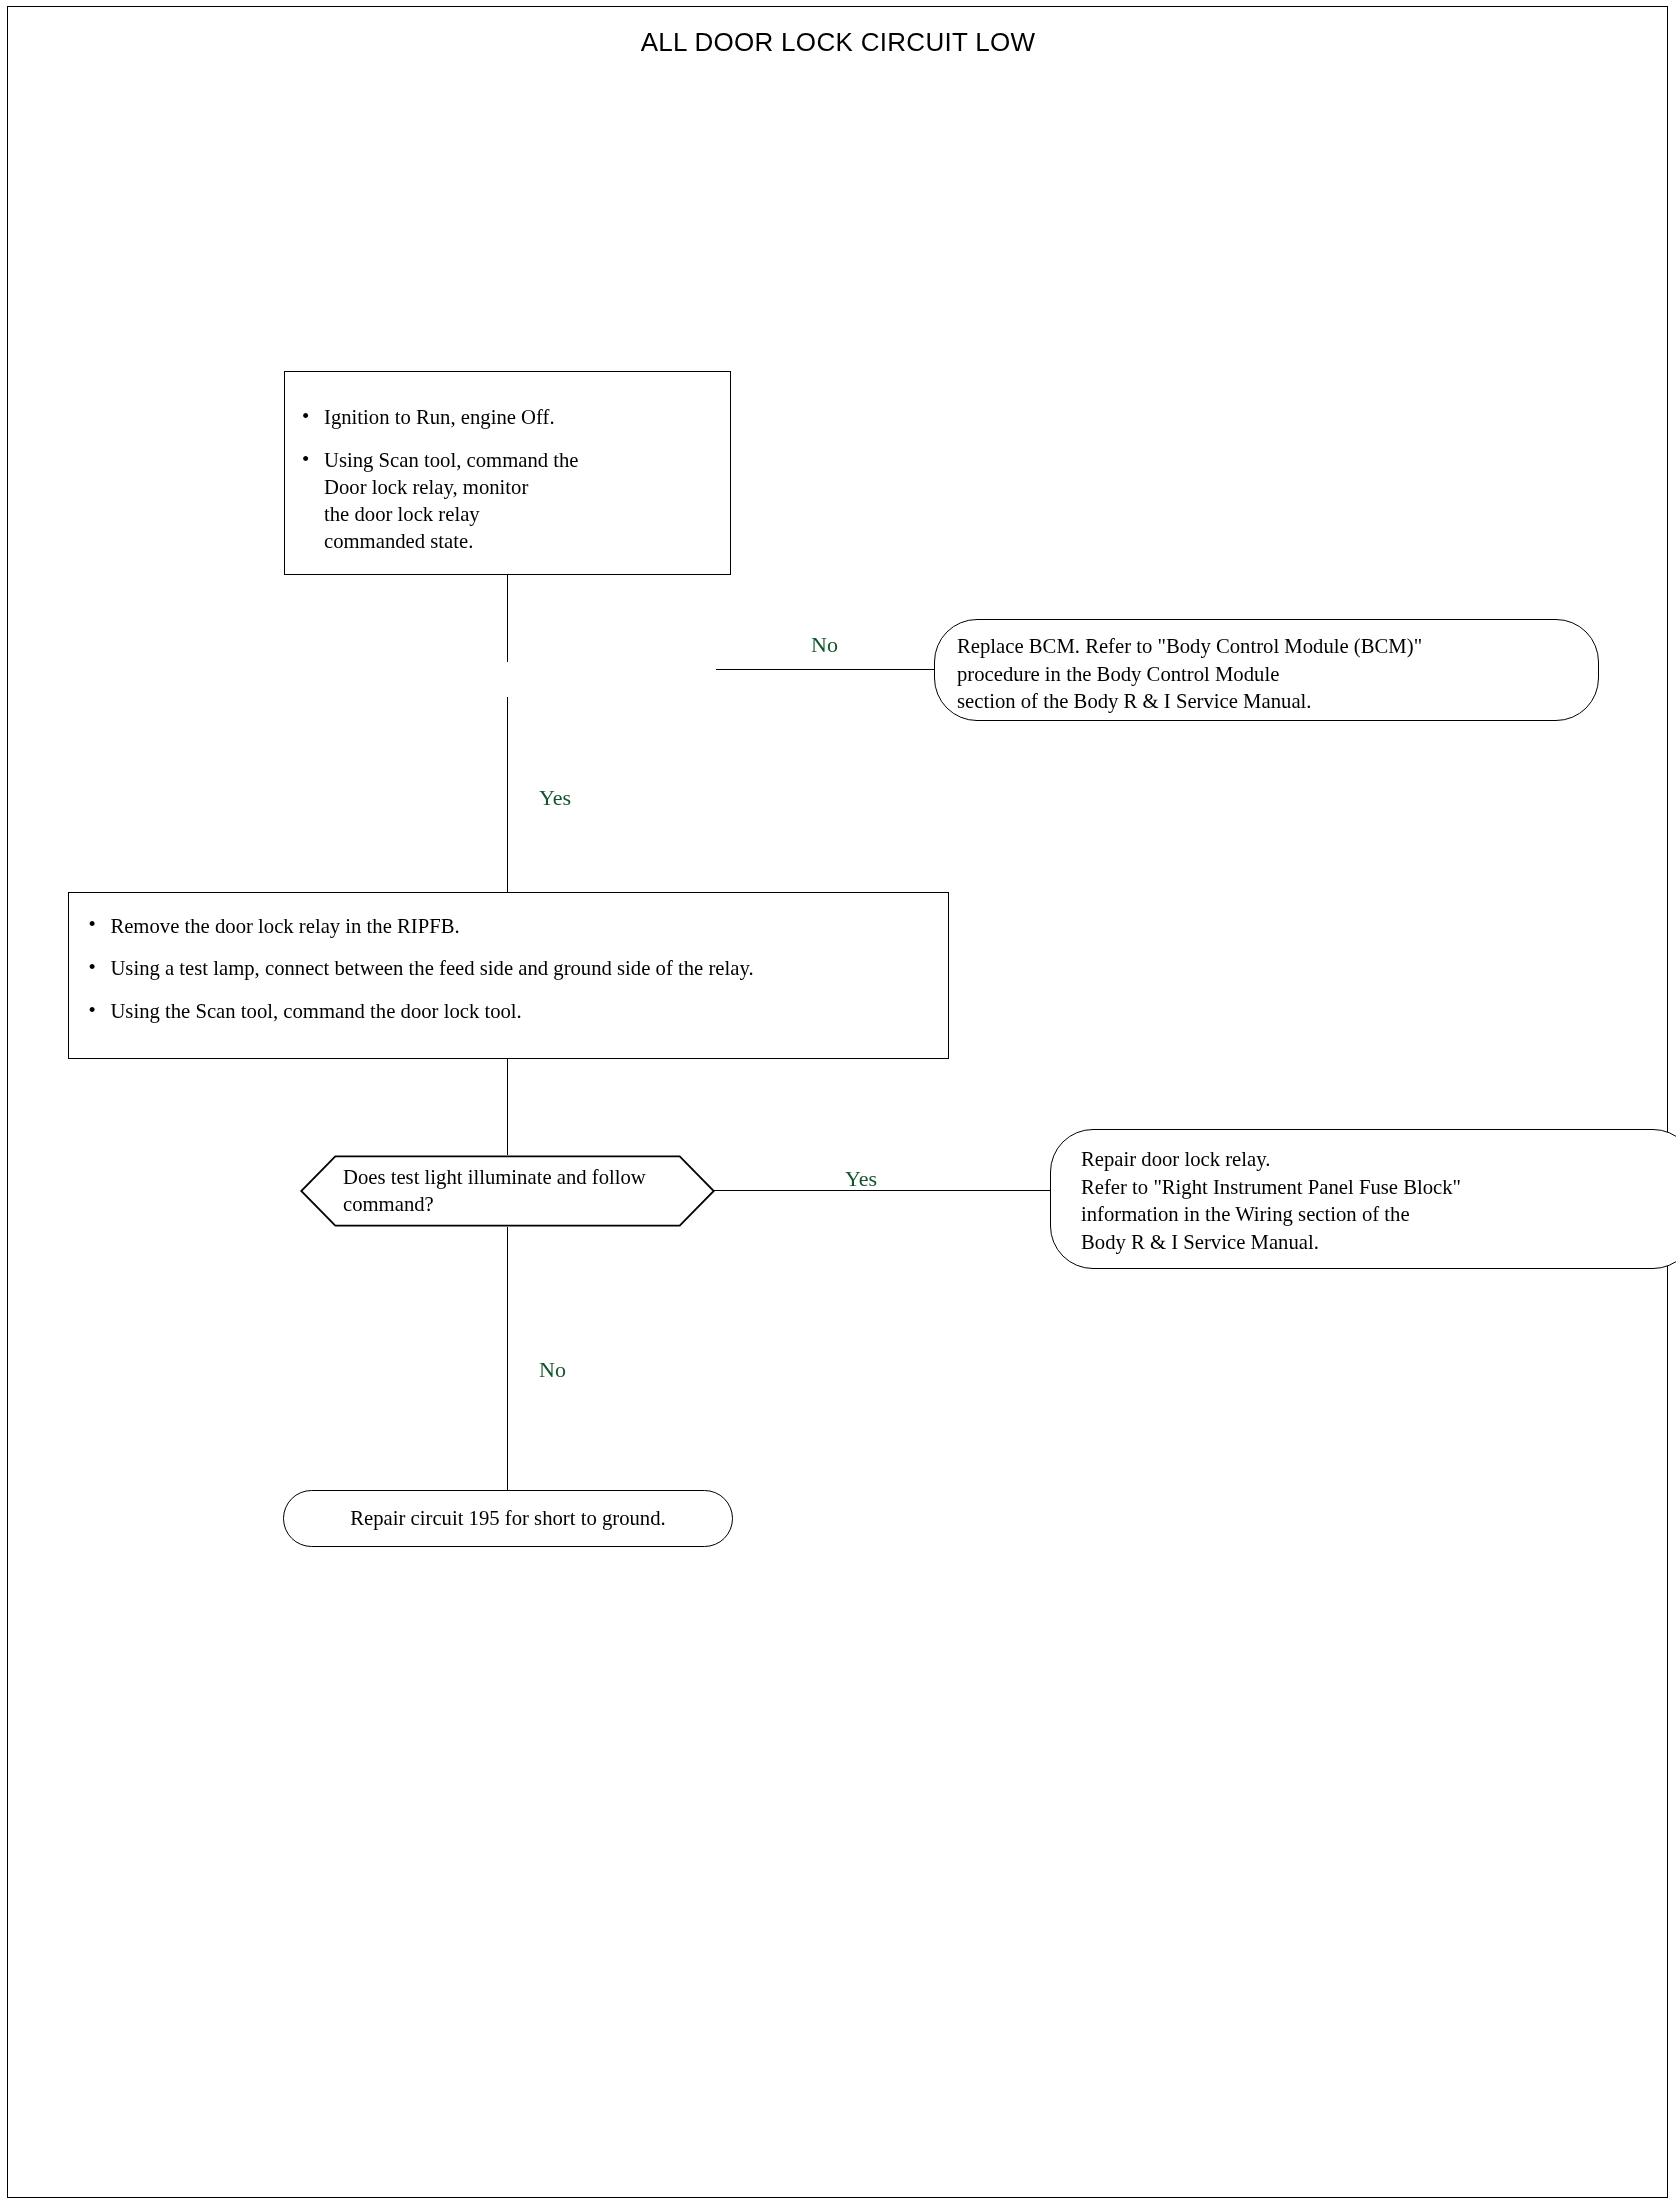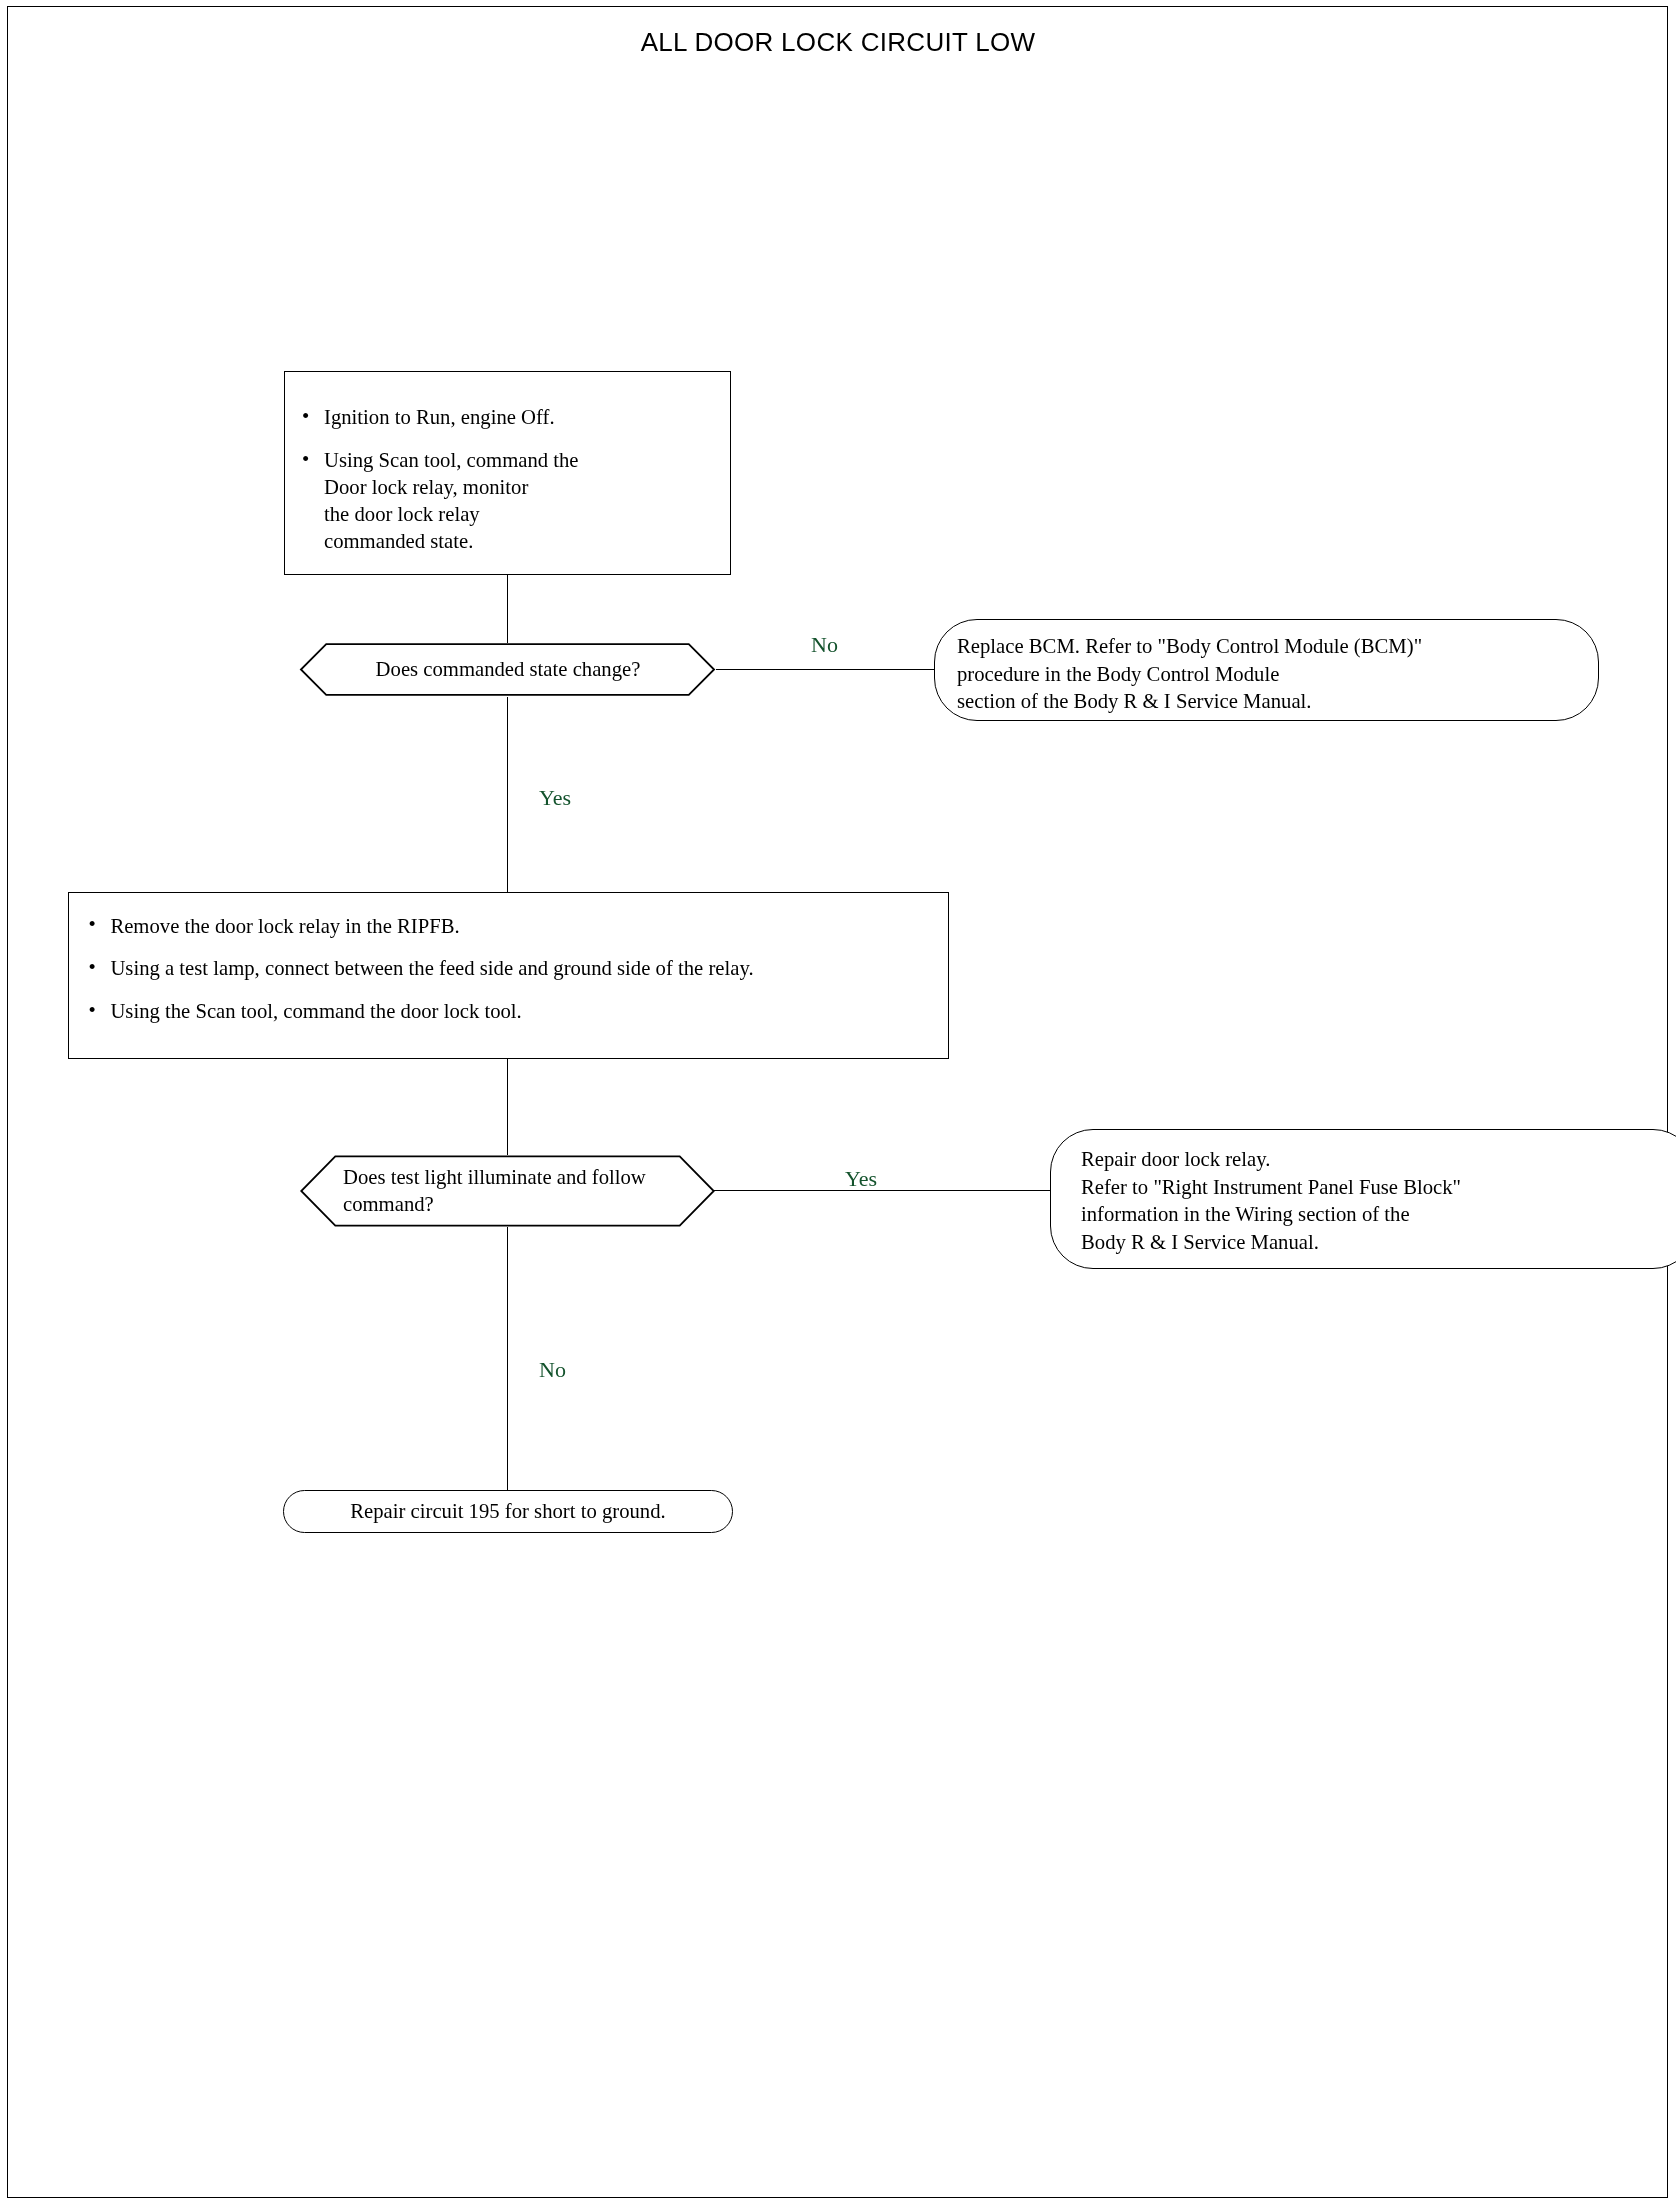--- a/index.html
+++ b/index.html
@@ -134,26 +134,20 @@
       <li>Ignition to Run, engine Off.</li>
       <li style="white-space:pre-line;">Using Scan tool, command the
 Door lock relay, monitor
 the door lock relay
 commanded state.</li>
     </ul>
   </div>
 
   <div class="vline" style="left:507px; top:574px; height:88px;"></div>
 
-  <div class="hex-box" style="left:298px; top:643px; width:419px; height:53px;">
-    <svg width="419" height="53" viewBox="0 0 690 88">
-      <polygon points="44,2 646,2 688,44 646,86 44,86 2,44" fill="#ffffff" stroke="#000000" stroke-width="3"></polygon>
-    </svg>
-    <div class="hex-label">Does commanded state change?</div>
-  </div>
 
   <div class="hline" style="left:716px; top:669px; width:218px;"></div>
   <div class="edge-label" style="left:811px; top:632px;">No</div>
 
   <div class="rounded-box" style="left:934px; top:619px; width:665px; height:102px;">
     <div class="box-text" style="margin:13.4px 16px 0 22px;">Replace BCM. Refer to "Body Control Module (BCM)"
 procedure in the Body Control Module
 section of the Body R &amp; I Service Manual.</div>
   </div>
 
@@ -184,18 +178,18 @@
   <div class="rounded-box" style="left:1050px; top:1129px; width:646px; height:140px;">
     <div class="box-text" style="margin:16px 16px 0 30px;">Repair door lock relay.
 Refer to "Right Instrument Panel Fuse Block"
 information in the Wiring section of the
 Body R &amp; I Service Manual.</div>
   </div>
 
   <div class="vline" style="left:507px; top:1227px; height:267px;"></div>
   <div class="edge-label" style="left:539px; top:1357px;">No</div>
 
-  <div class="rounded-box" style="left:283px; top:1490px; width:450px; height:43px; border-radius:30px;">
+  <div class="rounded-box" style="left:283px; top:1490px; width:450px; height:57px; border-radius:30px;">
     <div class="box-text" style="margin:0; height:100%; display:flex; align-items:center; justify-content:center;">Repair circuit 195 for short to ground.</div>
   </div>
 
 </div>
 
 
 </body></html>

